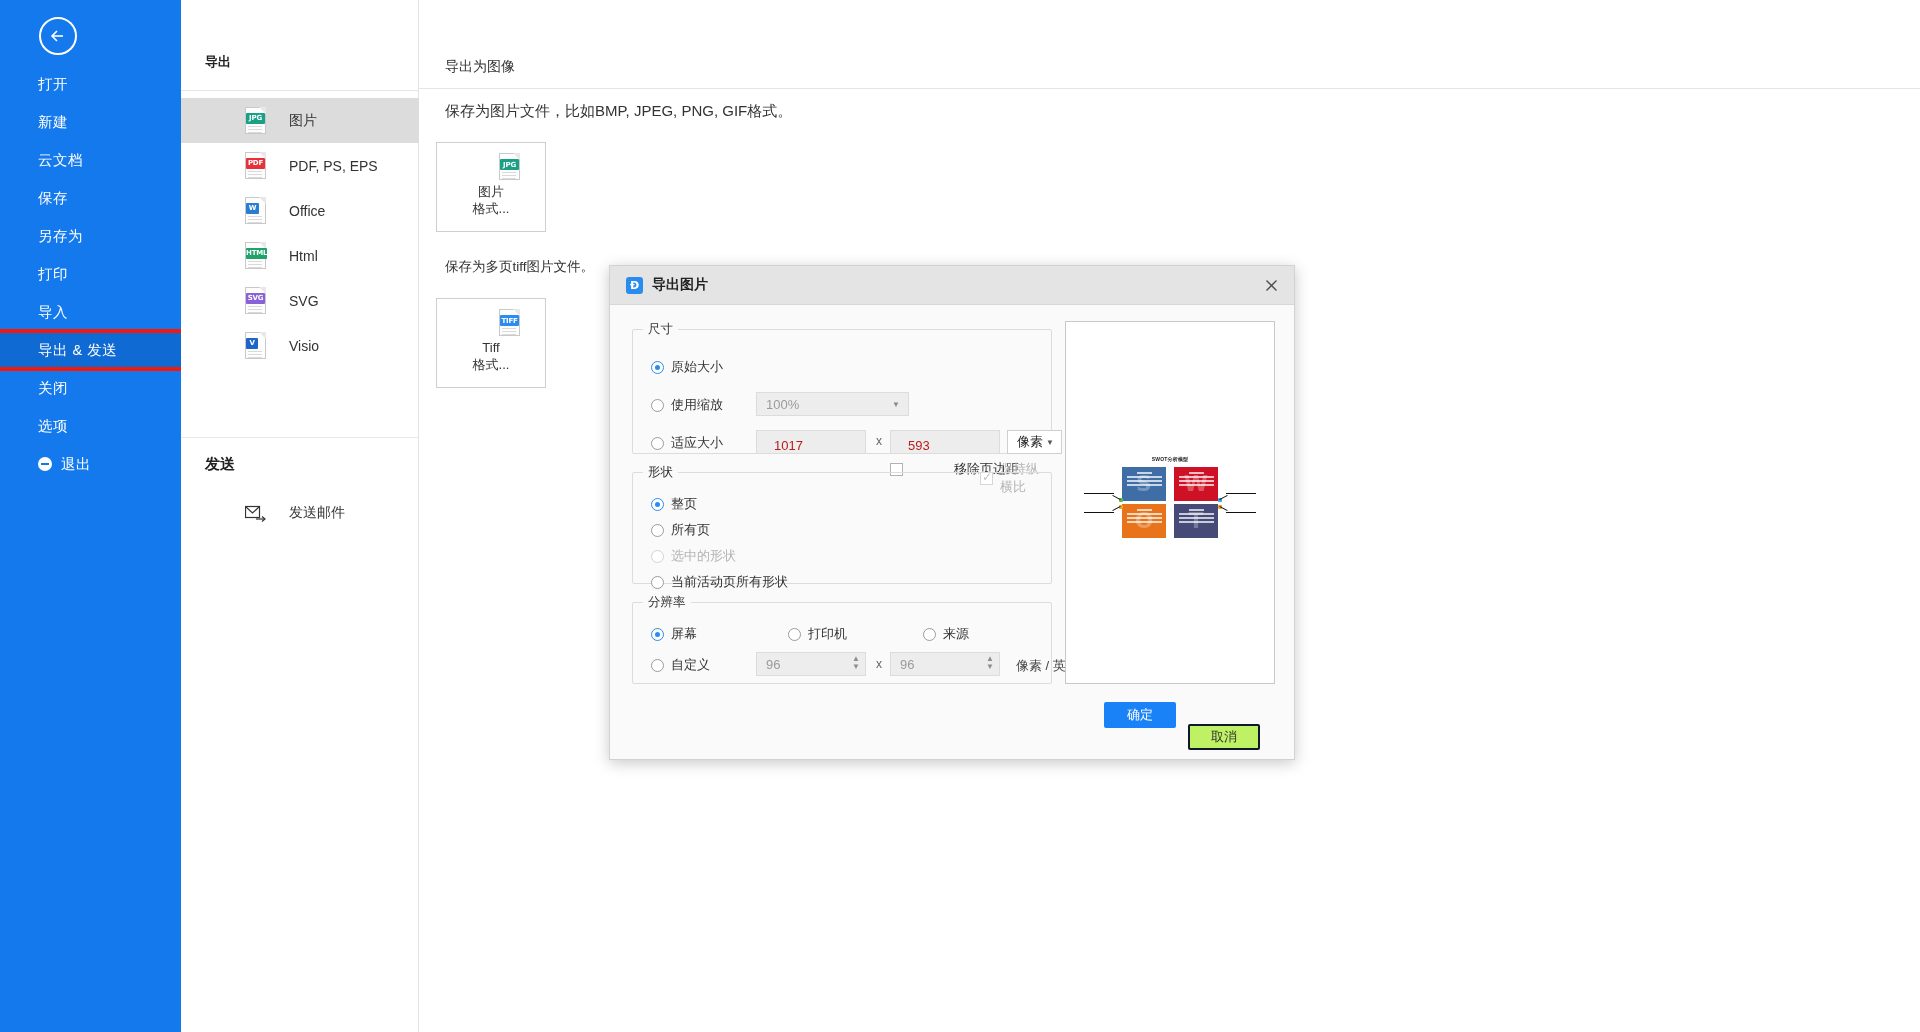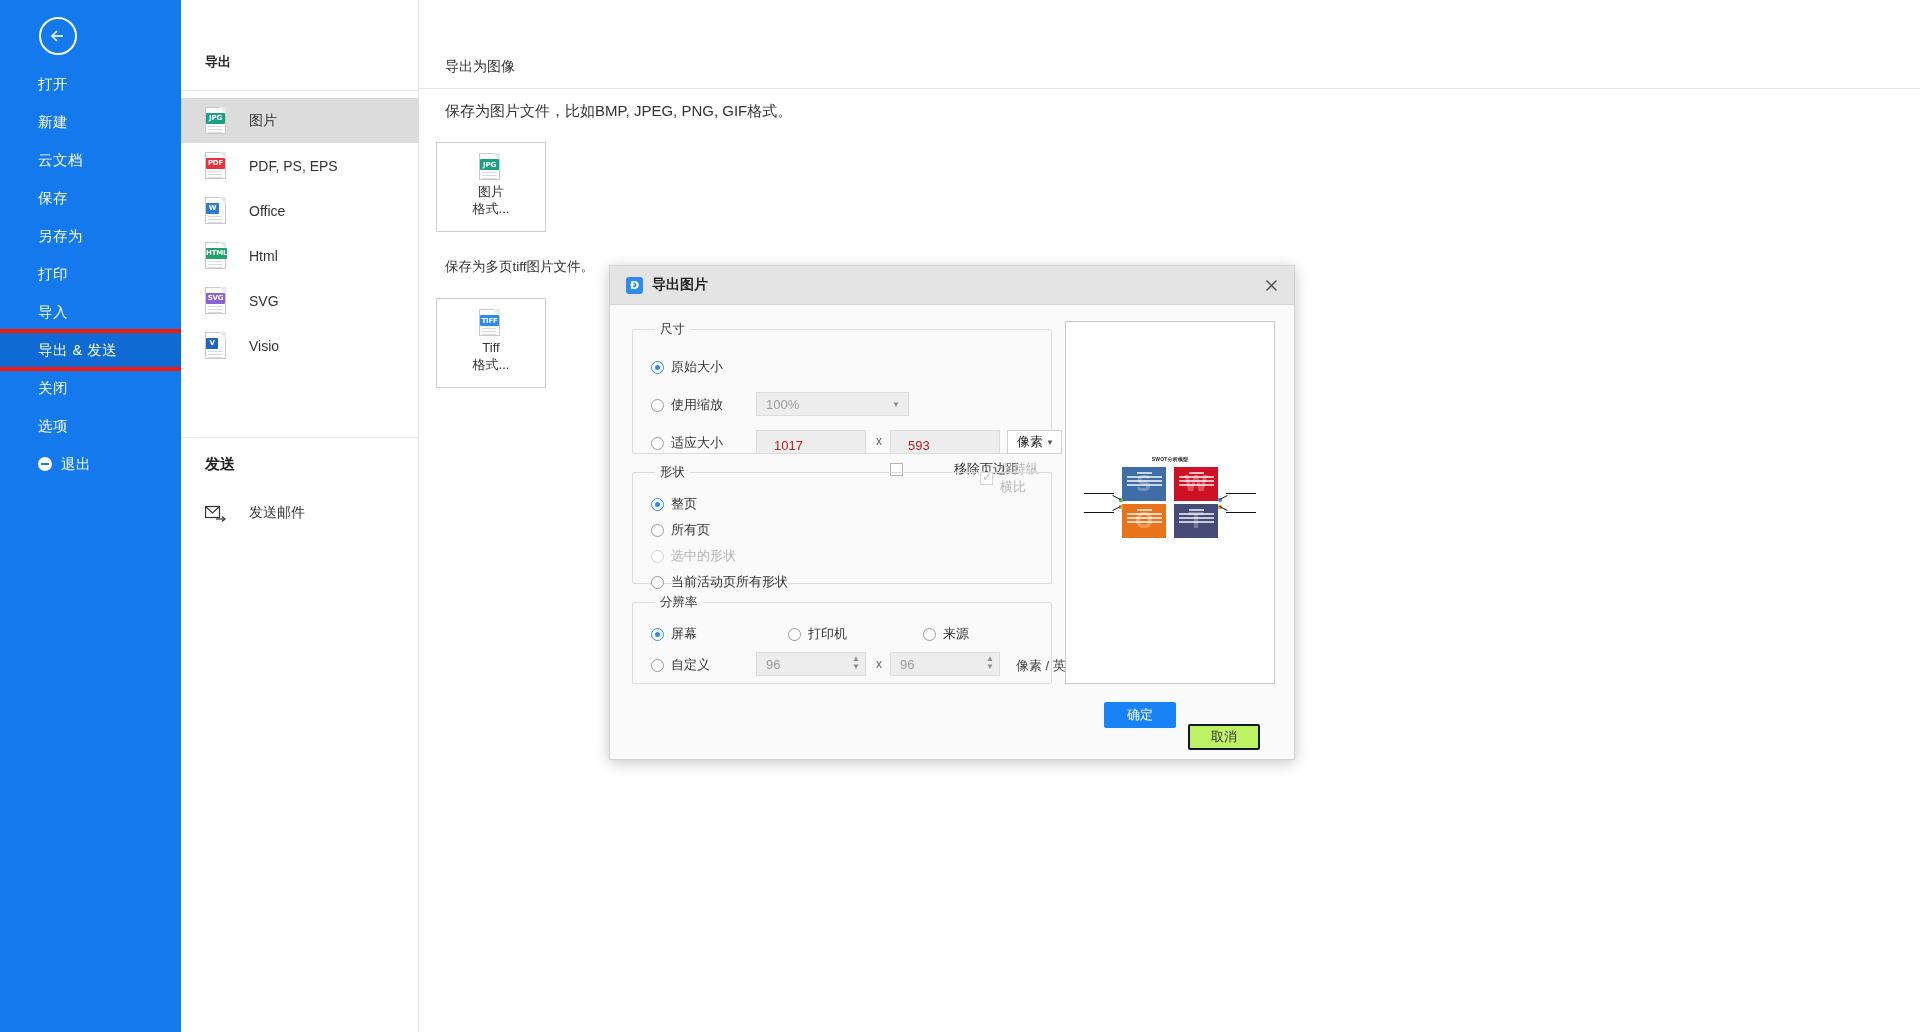--- a/index.html
+++ b/index.html
@@ -80,21 +80,21 @@
     position: absolute; left: 0; right: 0; top: 90px; height: 1px; background: #e6e6e6;
   }
   .fmt-list { position: absolute; top: 98px; left: 0; width: 238px; }
   .fmt-item {
     height: 45px; display: flex; align-items: center; padding-left: 24px;
     font-size: 14px; color: #333;
   }
   .fmt-item.active { background: #dcdcdc; }
   .fmt-item .label { margin-left: 20px; }
 
-  .doc-ico { position: relative; width: 24px; height: 28px; flex: 0 0 24px; }
+  .doc-ico { position: relative; width: 24px; height: 28px; flex: 0 0 24px; margin-left: 40px; }
   .doc-ico .sheet {
     position: absolute; left: 0; top: 0; width: 21px; height: 27px;
     background: #fdfdfd; border: 1px solid #c9c9c9;
   }
   .doc-ico .sheet::before {
     content: ""; position: absolute; right: -1px; top: -1px;
     border-width: 0 7px 7px 0; border-style: solid;
     border-color: transparent #e8e8e8 transparent transparent;
   }
   .doc-ico .badge {
@@ -160,21 +160,21 @@
     position: absolute; right: 0; top: 0; width: 46px; height: 39px;
     display: flex; align-items: center; justify-content: center; color: #555;
   }
   .dlg-body { position: relative; height: 456px; }
 
   fieldset.grp {
     position: absolute; border: 1px solid #dcdcdc; border-radius: 2px;
     background: transparent;
   }
   fieldset.grp > legend {
-    font-size: 12.5px; color: #333; padding: 0 5px; margin-left: 22px;
+    font-size: 12.5px; color: #333; padding: 0 5px; margin-left: 10px;
   }
   .grp-size  { left: 22px; top: 16px;  width: 420px; height: 133px; }
   .grp-shape { left: 22px; top: 159px; width: 420px; height: 120px; }
   .grp-res   { left: 22px; top: 289px; width: 420px; height: 90px; }
 
   .radio-row { position: absolute; display: flex; align-items: center; }
   .rdo {
     width: 13px; height: 13px; border-radius: 50%; border: 1px solid #9b9b9b;
     background: #fff; position: relative; flex: 0 0 13px;
   }

